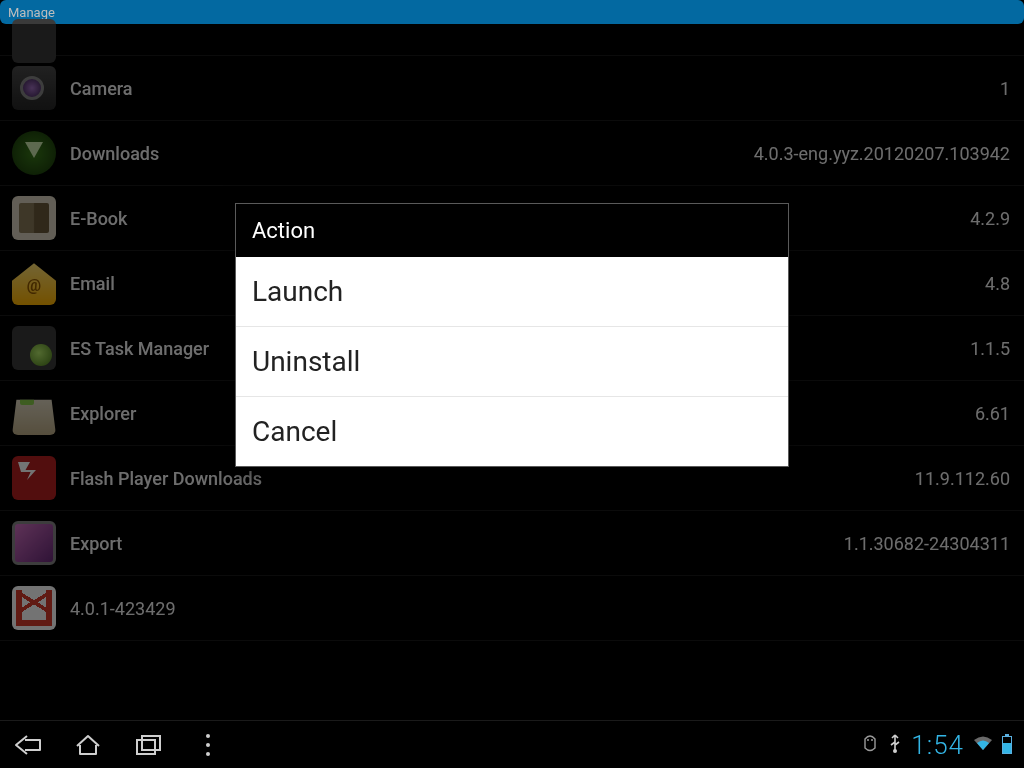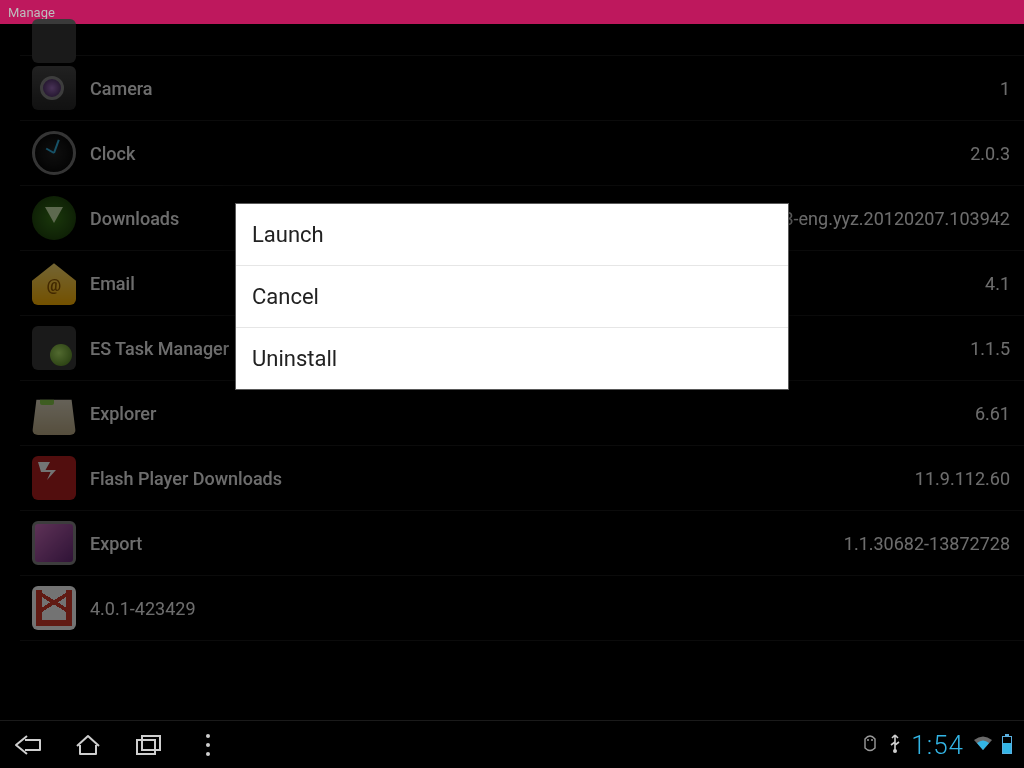--- a/index.html
+++ b/index.html
@@ -7,35 +7,35 @@
     width: 1024px;
     height: 768px;
     overflow: hidden;
     background: #000;
     font-family: Roboto, "Helvetica Neue", Arial, sans-serif;
     color: #fff;
     position: relative;
   }
   .status-bar {
     height: 24px;
-    background: #be185d;
+    background: #0369a1;
     color: #bdbdbd;
     font-size: 13px;
     display: flex;
     align-items: center;
     padding: 0 8px;
+    border-radius: 6px;
   }
   .app-list {
     position: absolute;
     top: 24px;
     left: 0;
     right: 0;
     bottom: 48px;
     background: #000;
-    margin-left: 20px;
   }
   .app-row {
     height: 65px;
     display: flex;
     align-items: center;
     padding: 0 14px 0 10px;
     border-bottom: 1px solid #1a1a1a;
   }
   .app-row.partial-top {
     height: 32px;
@@ -79,21 +79,21 @@
   }
   .dialog-header {
     background: #000;
     color:#fff;
     font-size: 22px;
     padding: 14px 16px;
   }
   .dialog-item {
     background:#fff;
     color:#222;
-    font-size: 22px;
+    font-size: 28px;
     padding: 18px 16px;
     border-bottom: 1px solid #e6e6e6;
   }
   .dialog-item:last-child { border-bottom:none; }
   
   .navbar {
     position:absolute;
     left:0; right:0; bottom:0;
     height:48px;
     background:#000;
@@ -165,38 +165,38 @@
     </div>
     <div class="app-row">
       <div class="app-icon">
         <div class="ic ic-camera"></div>
       </div>
       <div class="app-name">Camera</div>
       <div class="app-version">1</div>
     </div>
     <div class="app-row">
       <div class="app-icon">
-        <div class="ic ic-clock"></div>
-      </div>
-      <div class="app-name">Clock</div>
-      <div class="app-version">2.0.3</div>
-    </div>
-    <div class="app-row">
-      <div class="app-icon">
         <div class="ic ic-download"></div>
       </div>
       <div class="app-name">Downloads</div>
       <div class="app-version">4.0.3-eng.yyz.20120207.103942</div>
     </div>
     <div class="app-row">
       <div class="app-icon">
+        <div class="ic ic-ebook"></div>
+      </div>
+      <div class="app-name">E-Book</div>
+      <div class="app-version">4.2.9</div>
+    </div>
+    <div class="app-row">
+      <div class="app-icon">
         <div class="ic ic-email"></div>
       </div>
       <div class="app-name">Email</div>
-      <div class="app-version">4.1</div>
+      <div class="app-version">4.8</div>
     </div>
     <div class="app-row">
       <div class="app-icon">
         <div class="ic ic-task"></div>
       </div>
       <div class="app-name">ES Task Manager</div>
       <div class="app-version">1.1.5</div>
     </div>
     <div class="app-row">
       <div class="app-icon">
@@ -210,36 +210,37 @@
         <div class="ic ic-flash"></div>
       </div>
       <div class="app-name">Flash Player Downloads</div>
       <div class="app-version">11.9.112.60</div>
     </div>
     <div class="app-row">
       <div class="app-icon">
         <div class="ic ic-gallery"></div>
       </div>
       <div class="app-name">Export</div>
-      <div class="app-version">1.1.30682-13872728</div>
+      <div class="app-version">1.1.30682-24304311</div>
     </div>
     <div class="app-row">
       <div class="app-icon">
         <div class="ic ic-gmail"></div>
       </div>
       <div class="app-version">4.0.1-423429</div>
     </div>
   </div>
 
 <div class="scrim"></div>
 
 <div class="dialog">
+  <div class="dialog-header">Action</div>
   <div class="dialog-item">Launch</div>
+  <div class="dialog-item">Uninstall</div>
   <div class="dialog-item">Cancel</div>
-  <div class="dialog-item">Uninstall</div>
 </div>
 
 <div class="navbar">
   <div class="nav-left">
     <div class="nav-icon">
       <svg width="30" height="24" viewBox="0 0 30 24">
           <path d="M14 3 L3 12 L14 21 M12 7 H27 V17 H12" fill="none" stroke="#cfcfcf" stroke-width="2" stroke-linejoin="round"></path>
         </svg>
     </div>
     <div class="nav-icon">

